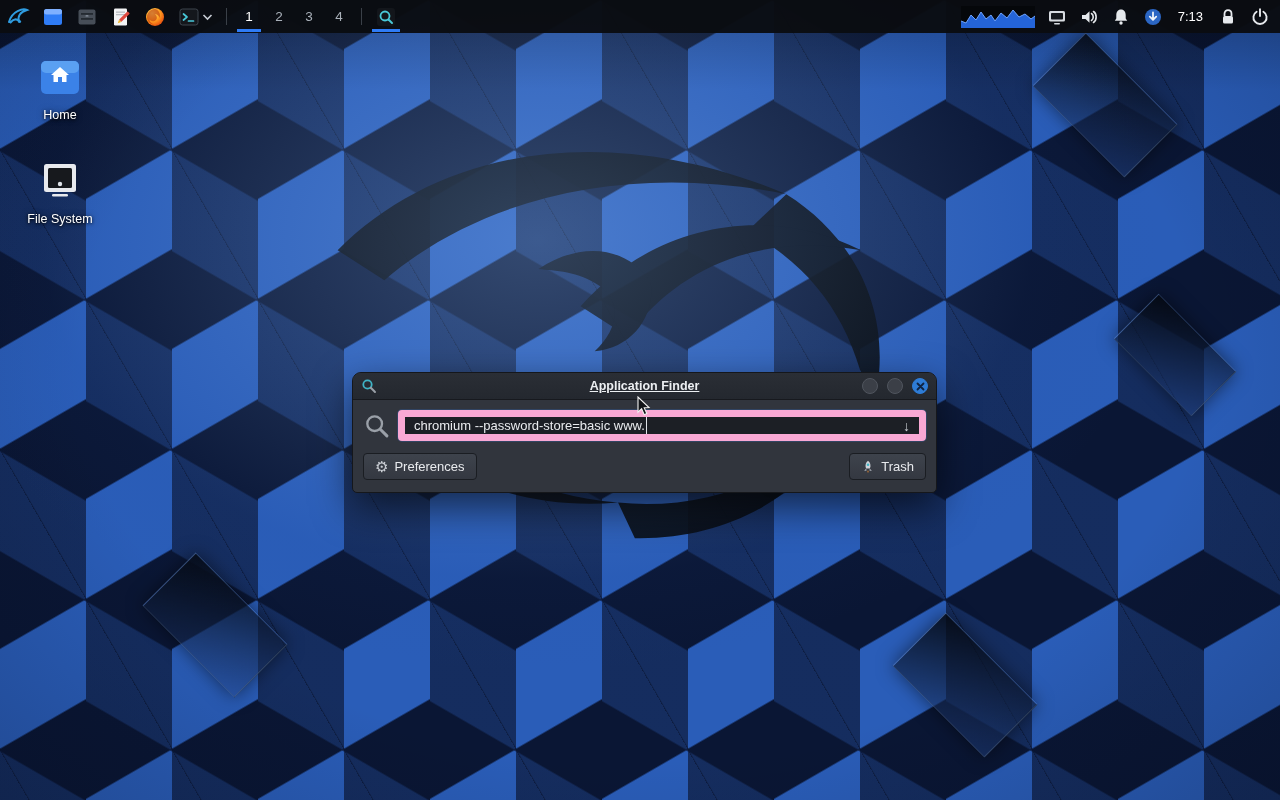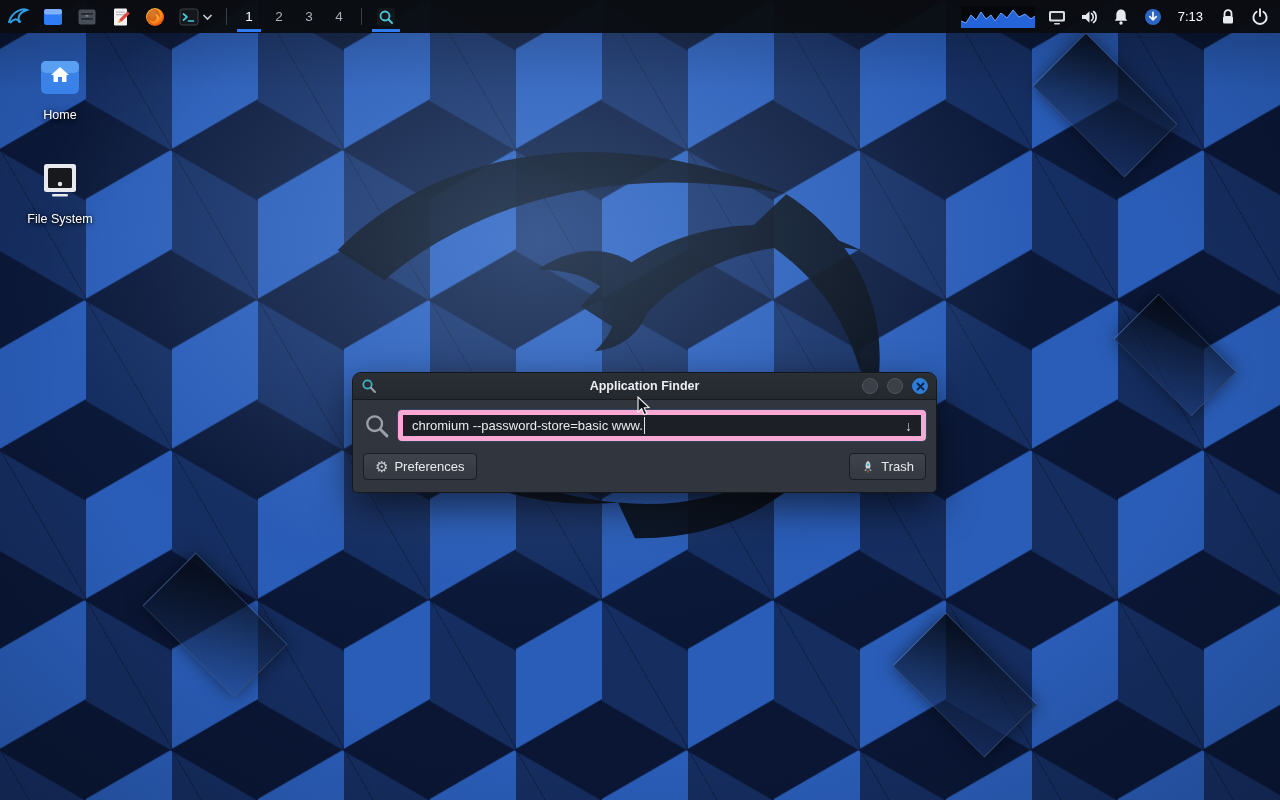--- a/index.html
+++ b/index.html
@@ -51,28 +51,28 @@
     text-shadow:0 1px 3px rgba(0,0,0,.95), 0 0 6px rgba(0,0,0,.6); }
 
   
   .finder { position:absolute; left:352px; top:372px; width:585px; z-index:60;
     border-radius:9px 9px 5px 5px; background:#31353d; border:1px solid #15171b;
     box-shadow:0 14px 38px rgba(0,0,0,.6); }
   .titlebar { position:relative; height:27px; display:flex; align-items:center;
     background:linear-gradient(#2a2e35,#24282f); border-bottom:1px solid #17191e;
     border-radius:8px 8px 0 0; padding:0 8px; }
   .title { position:absolute; left:0; right:0; text-align:center; font-size:12.5px;
-    font-weight:bold; color:#eceff2; pointer-events:none; }
+    font-weight:bold; color:#eceff2; pointer-events:none;text-decoration:underline; }
   .winbtns { margin-left:auto; display:flex; gap:9px; z-index:2; }
   .wbtn { width:16px; height:16px; border-radius:50%; background:#3b3f47;
     border:1px solid #50555e; display:flex; align-items:center; justify-content:center; }
   .wbtn.close { background:#2e7cd6; border-color:#2e7cd6; }
   .fbody { padding:10px 10px 12px 10px; }
   .srow { display:flex; align-items:center; gap:7px; }
-  .entry { flex:1; height:31px; background:#1c1f25; border:5px solid #f9a8d4;
+  .entry { flex:1; height:31px; background:#1c1f25; border:7px solid #f9a8d4;
     border-radius:4px; display:flex; align-items:center; padding:0 6px 0 9px;
     box-shadow:0 0 0 1px rgba(50,114,217,.25); }
   .etext { font-size:13px; color:#e9ebee; white-space:pre; }
   .caret { width:1.5px; height:17px; background:#dfe3e8; margin-left:1px;
     animation:blink 1.1s steps(1) infinite; }
   @keyframes blink { 50% { opacity:0; } }
   .earrow { margin-left:auto; color:#c8ccd2; font-size:14px; padding:0 3px; }
   .brow { display:flex; justify-content:space-between; margin-top:12px; }
   .gbtn { height:27px; display:flex; align-items:center; gap:6px; padding:0 11px;
     background:linear-gradient(#3e434c,#343841); border:1px solid #1a1d22;

